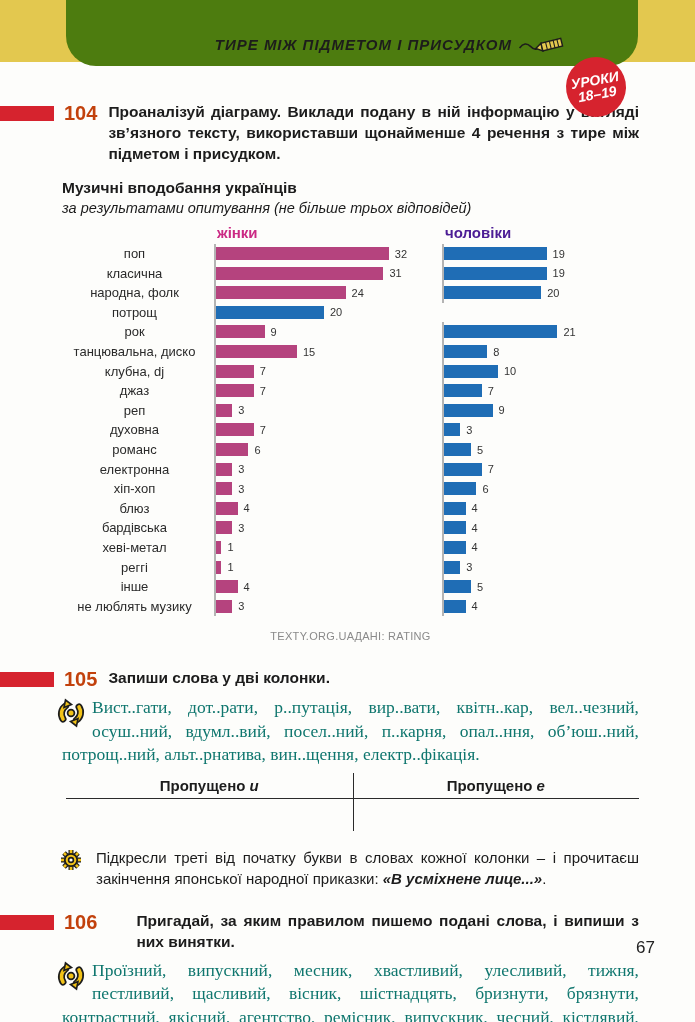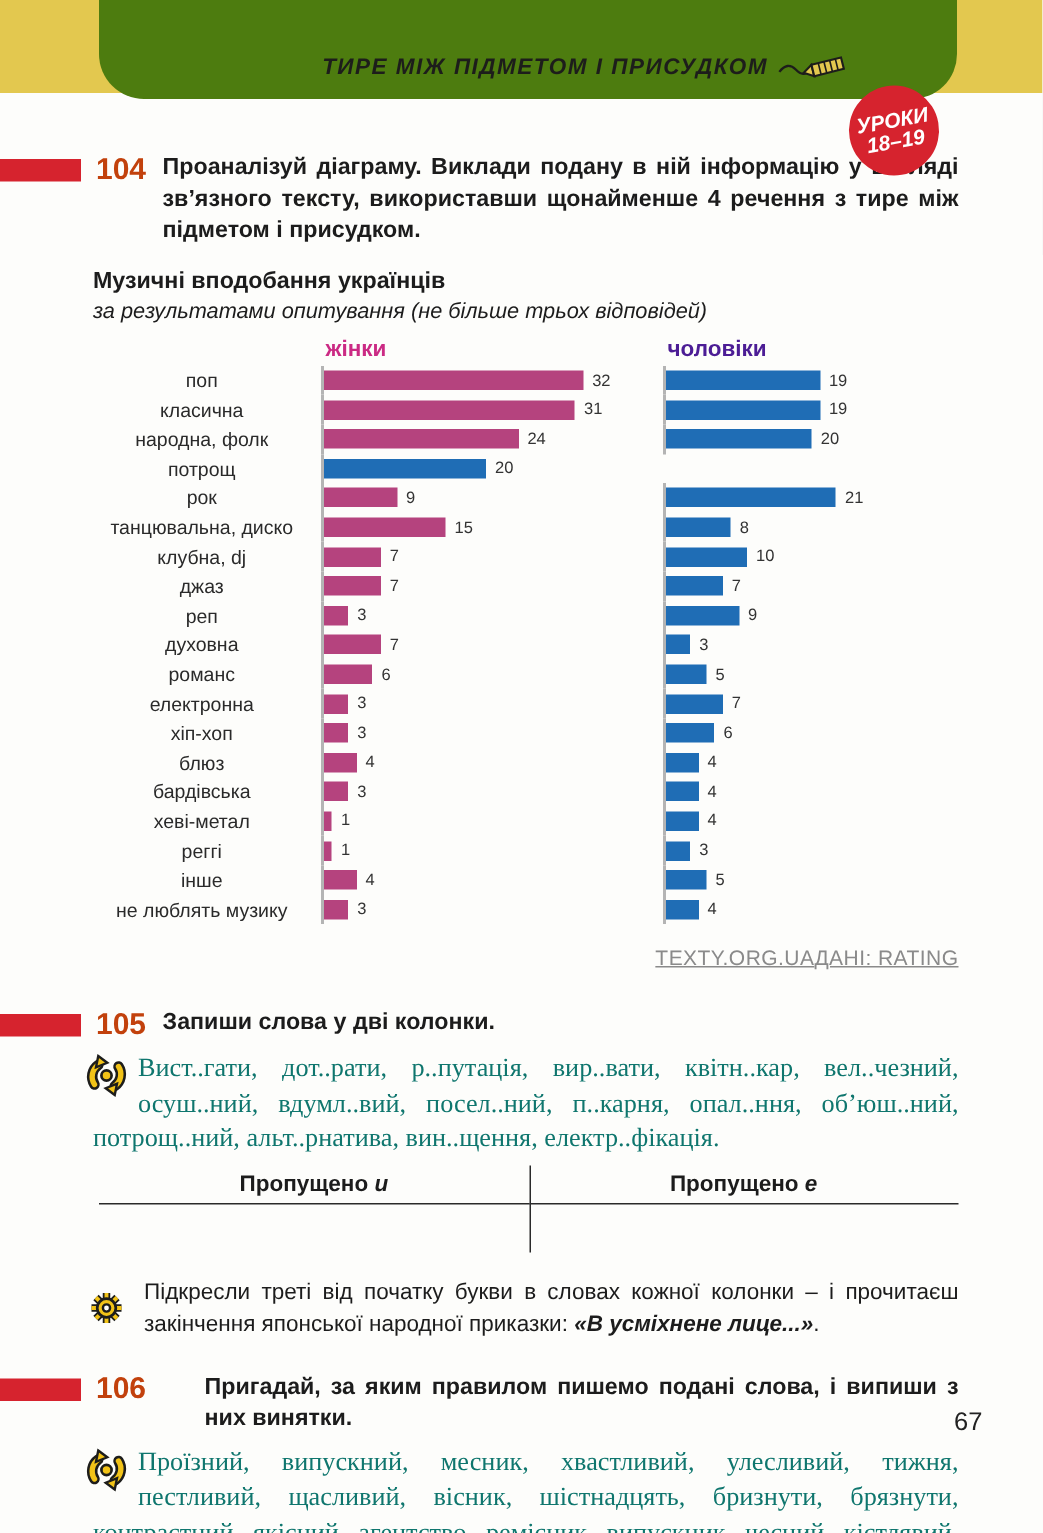--- a/index.html
+++ b/index.html
@@ -46,38 +46,38 @@
   .legend-women{font-size:15px;font-weight:bold;color:#cb2a84;padding-left:3px;}
   .legend-men{font-size:15px;font-weight:bold;color:#4c1d95;padding-left:3px;}
   .chart-rows{margin-top:3px;}
   .chart-row{display:grid;grid-template-columns:152px 228px 1fr;height:19.6px;align-items:center;}
   .cat-label{font-size:13px;color:#2a2a2a;text-align:center;padding-right:7px;white-space:nowrap;}
   .bar-cell{display:flex;align-items:center;height:100%;border-left:2px solid #b4b4b4;}
   .bar{height:13px;}
   .bar-w{background:#b5437e;}
   .bar-m{background:#1f6db5;}
   .bar-val{font-size:11px;color:#333;margin-left:6px;}
-  .chart-sources{display:flex;justify-content:flex-end;margin:14px 56px 0 0;font-size:14px;color:#8a8a8a;letter-spacing:.3px;text-decoration:underline;}
+  .chart-sources{display:flex;justify-content:center;margin:14px 56px 0 0;font-size:11px;color:#8a8a8a;letter-spacing:.3px;}
   
   .words{
     margin:6px 56px 0 62px;
     font-family:"Liberation Serif",serif;
     font-size:17.5px;line-height:1.35;
     text-align:justify;color:#0f766e;
   }
   .cycle-ico{float:left;margin:2px 6px 0 -6px;}
   
   .tbl{position:relative;margin:10px 56px 0 66px;height:58px;}
   .tbl-cols{display:flex;}
   .tbl-col{flex:1;text-align:center;font-size:15px;font-weight:bold;
     border-bottom:1.6px solid #2a2a2a;padding-bottom:4px;}
   .tbl-col .it{font-style:italic;}
   .tbl-vline{position:absolute;left:50%;top:-4px;width:1.6px;height:58px;background:#2a2a2a;}
   
-  .hint{display:flex;margin:12px 56px 16px 58px;gap:12px;align-items:center;}
+  .hint{display:flex;margin:12px 56px 16px 58px;gap:12px;align-items:flex-start;}
   .hint-text{font-size:15px;line-height:1.4;text-align:justify;}
   .hint-quote{font-weight:bold;font-style:italic;}
   
   .page-num{position:absolute;right:40px;top:938px;font-size:17px;color:#222;}
   .mt104{margin-top:102px;}
   .mt105{margin-top:26px;}
   .mt106{margin-top:22px;gap:28px;}
   svg{display:block;}
 </style>
 </head>

